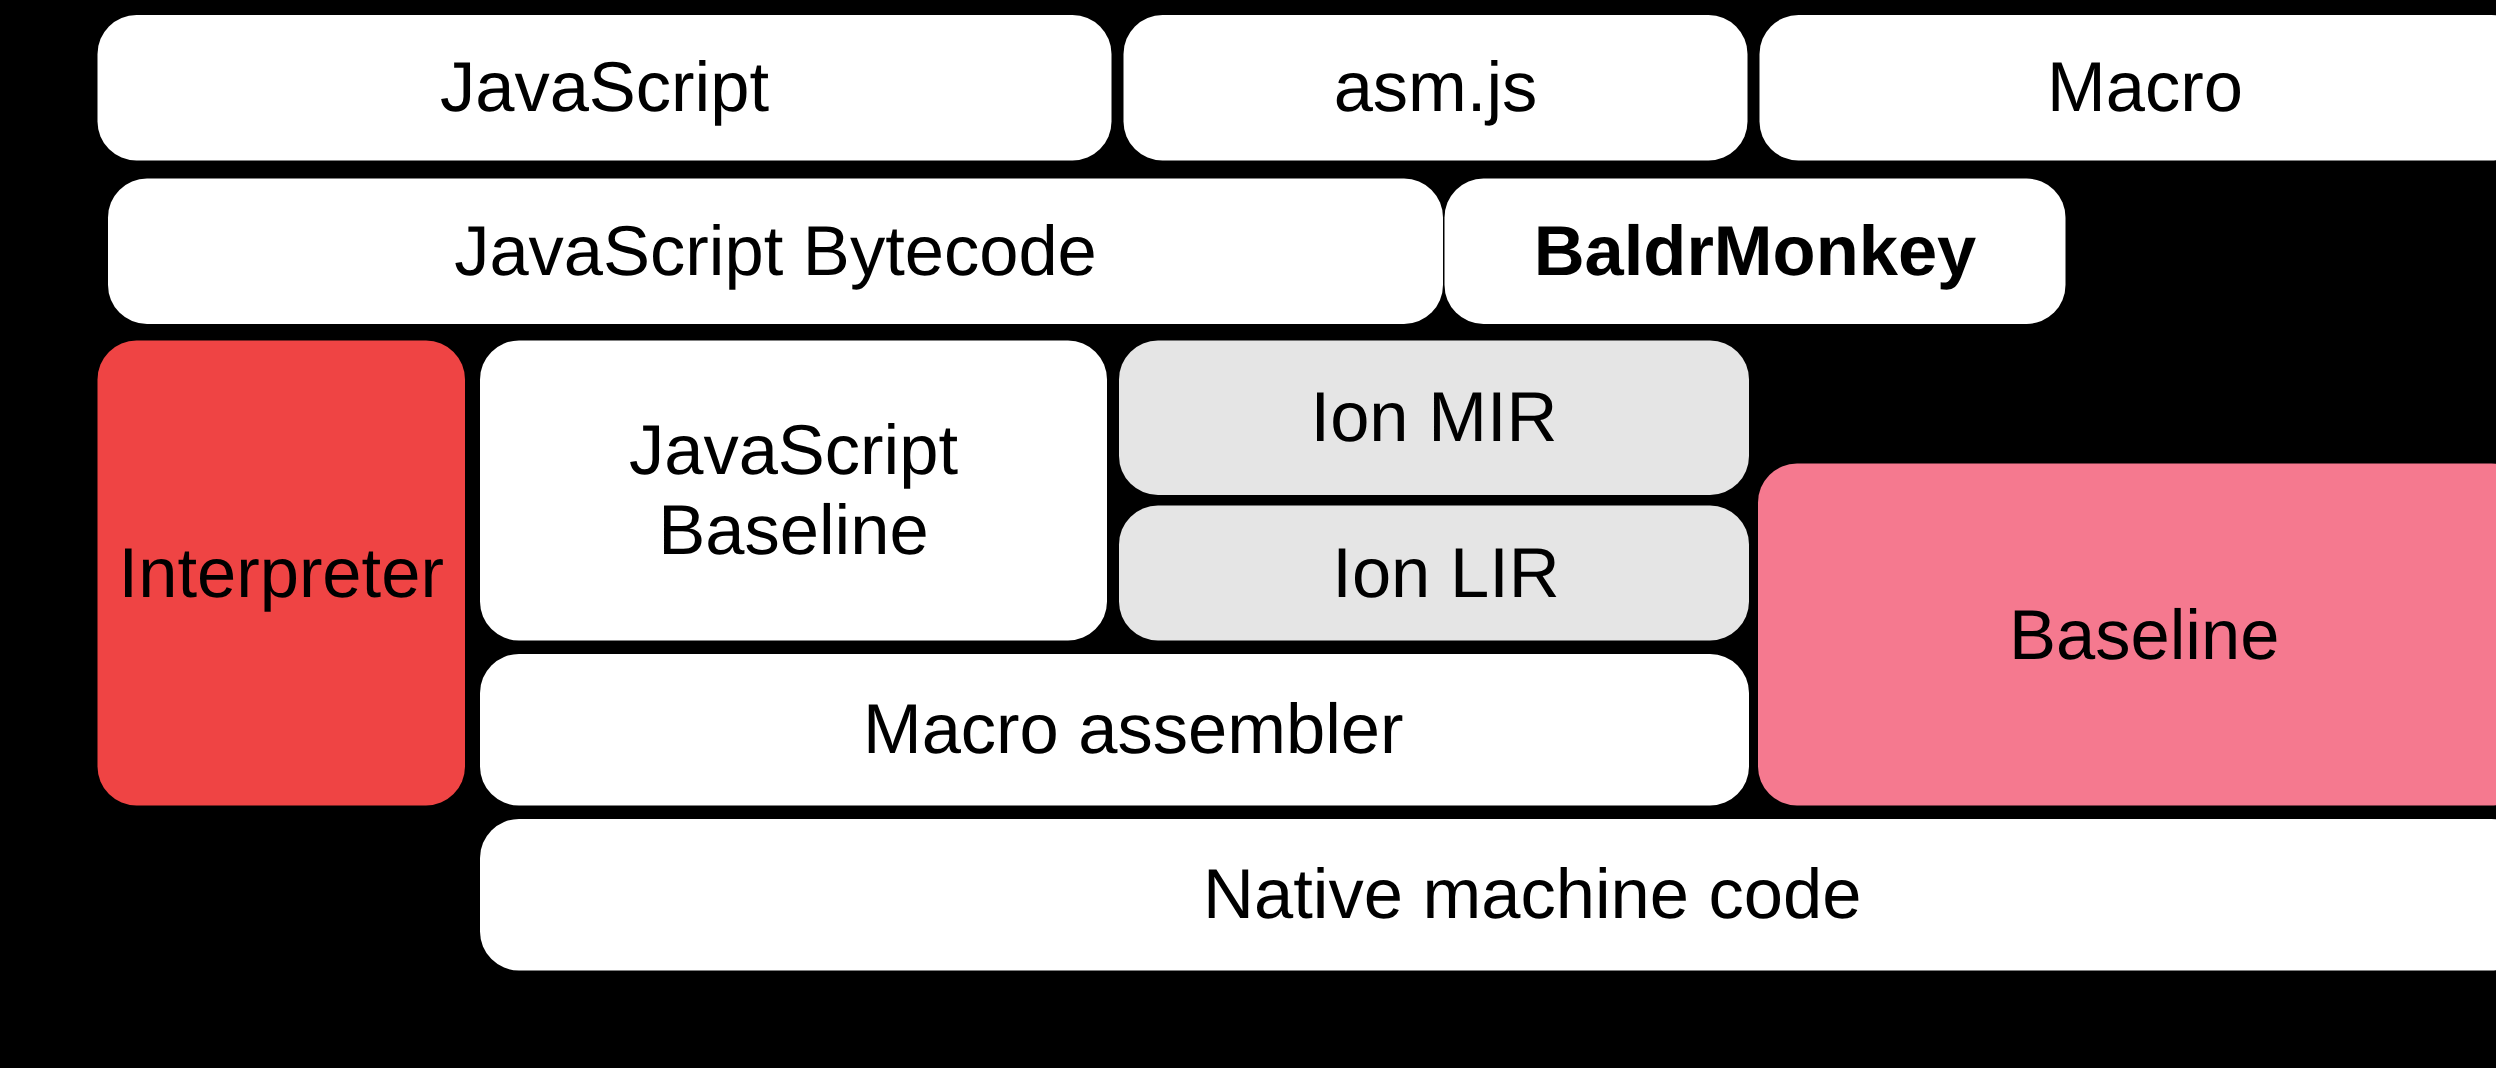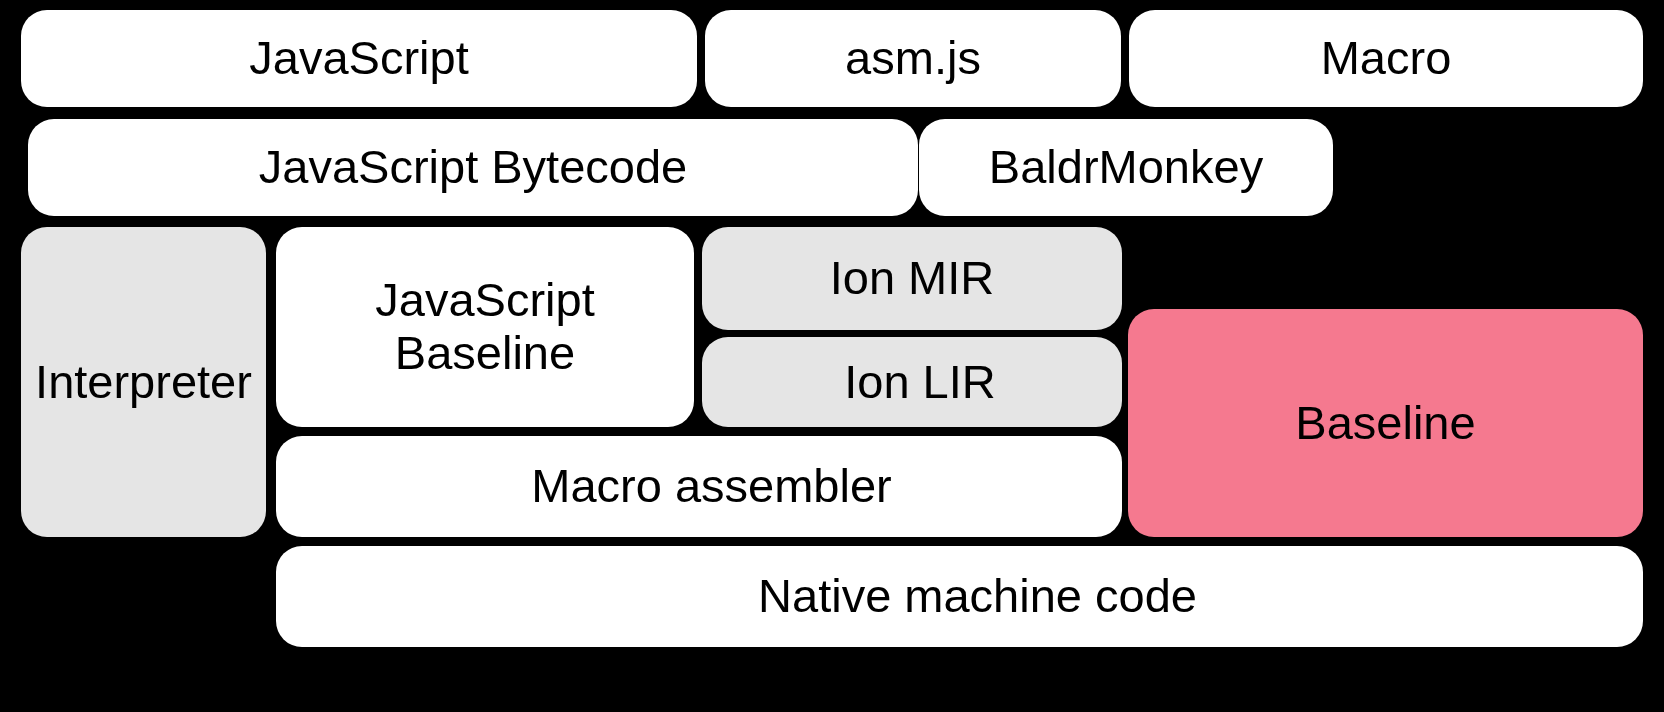--- a/index.html
+++ b/index.html
@@ -11,53 +11,54 @@
     width: 1664px;
     height: 712px;
     font-family: "Liberation Sans", sans-serif;
     overflow: hidden;
   }
   #stage {
     position: relative;
     width: 1452px;
     height: 712px;
     background: #000000;
+    margin-left: 44px;
   }
   .node {
     position: absolute;
     box-sizing: border-box;
     border-radius: 26px;
     background: #ffffff;
     color: #000000;
     display: flex;
     align-items: center;
     justify-content: center;
     text-align: center;
     font-size: 47px;
     line-height: 1.12;
     font-weight: 400;
     letter-spacing: 0px;
     white-space: pre-line;
     font-family: "Liberation Sans", sans-serif;
   }
-  .node.grey  { background: #e5e5e5; }
+  .node.grey  { background: #ef4444; }
   .node.green { background: #e5e5e5; }
   .node.pink  { background: #f5798f; }
 </style>
 </head>
 <body>
 
 <div id="stage">
 
   <div class="node" style="left:21px;  top:10px;  width:676px; height:97px;">JavaScript</div>
   <div class="node" style="left:705px; top:10px;  width:416px; height:97px;">asm.js</div>
   <div class="node" style="left:1129px;top:10px;  width:514px; height:97px;">Macro</div>
 
   <div class="node" style="left:28px;  top:119px; width:890px; height:97px;">JavaScript Bytecode</div>
-  <div class="node" style="left:919px; top:119px; width:414px; height:97px;">BaldrMonkey</div>
+  <div class="node" style="left:919px; top:119px; width:414px; height:97px;font-weight:bold;">BaldrMonkey</div>
 
   <div class="node grey" style="left:21px;  top:227px; width:245px; height:310px;">Interpreter</div>
   <div class="node" style="left:276px; top:227px; width:418px; height:200px;">JavaScript
 Baseline</div>
   <div class="node green" style="left:702px; top:227px; width:420px; height:103px;">Ion MIR</div>
   <div class="node green" style="left:702px; top:337px; width:420px; height:90px;padding-left:16px;">Ion LIR</div>
   <div class="node pink" style="left:1128px;top:309px; width:515px; height:228px;">Baseline</div>
   <div class="node" style="left:276px; top:436px; width:846px; height:101px;padding-left:25px;">Macro assembler</div>
 
   <div class="node" style="left:276px; top:546px; width:1367px; height:101px;padding-left:36px;">Native machine code</div>

